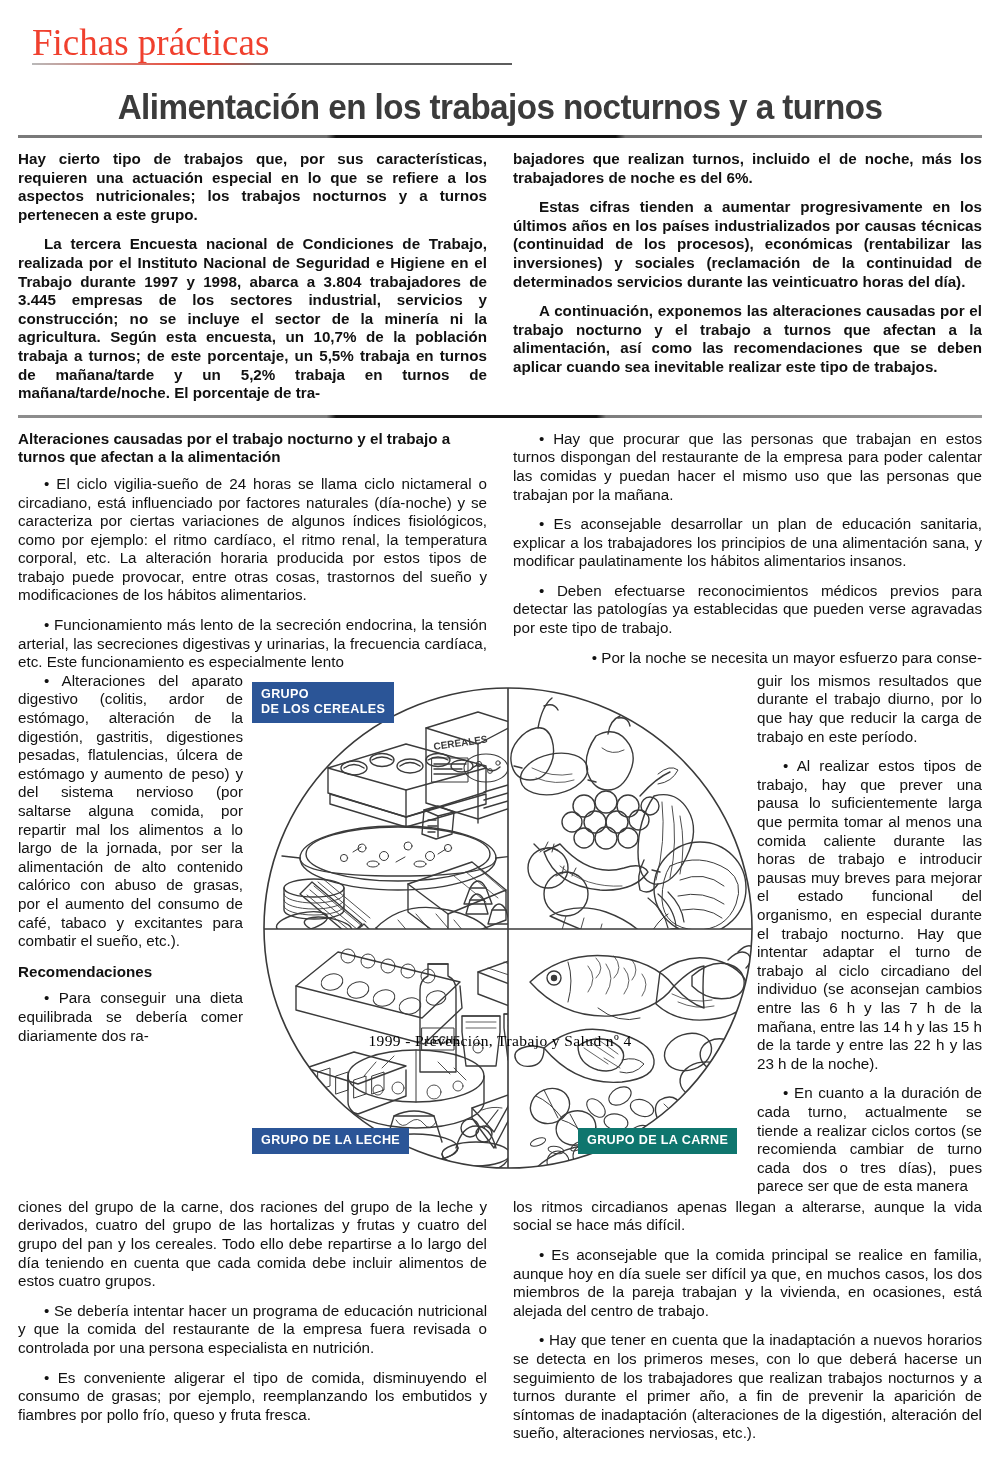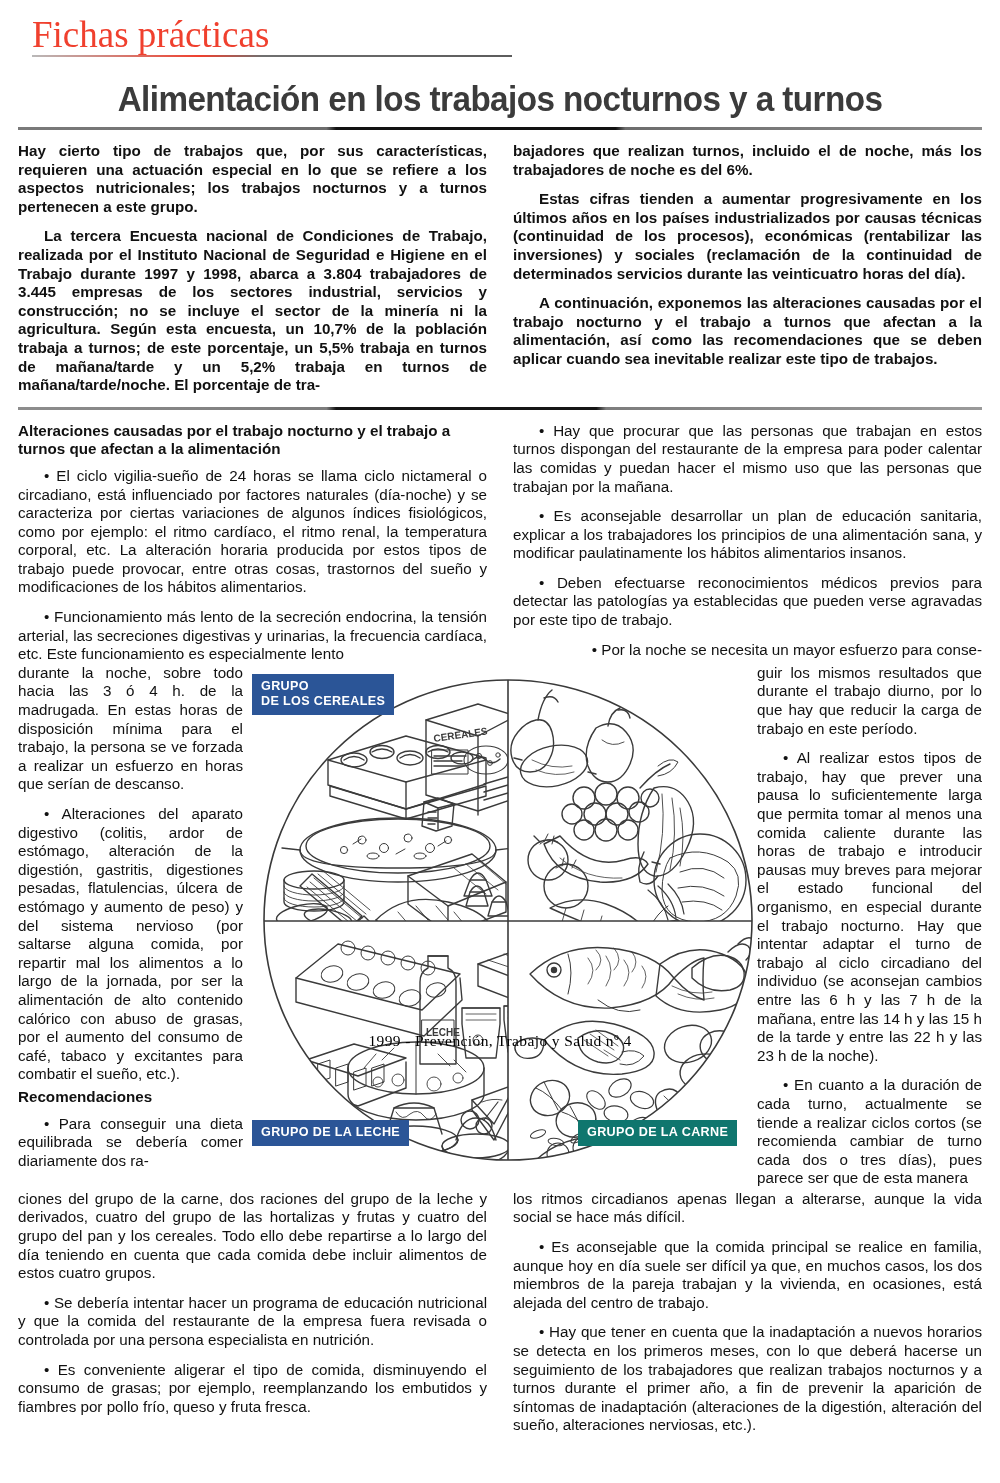--- a/index.html
+++ b/index.html
@@ -5,21 +5,21 @@
   * { box-sizing: border-box; }
   html, body { margin:0; padding:0; }
   body {
     width:1000px; height:1483px;
     background:#ffffff;
     font-family:"Liberation Sans", sans-serif;
     color:#111111;
     position:relative;
     overflow:hidden;
   }
-  .page { width:1000px; height:1064px; position:relative; padding:8px 14px; }
+  .page { width:1000px; height:1064px; position:relative; padding:16px 14px; }
 
   
   .kicker {
     font-family:"Liberation Serif", serif;
     font-size:37px;
     color:#f0402e;
     line-height:1.0;
     padding:8px 0 2px 18px;
     letter-spacing:0px;
   }
@@ -165,23 +165,22 @@
       <p class="body bul">• Hay que procurar que las personas que trabajan en estos turnos dispongan del restaurante de la empresa para poder calentar las comidas y puedan hacer el mismo uso que las personas que trabajan por la mañana.</p>
       <p class="body bul">• Es aconsejable desarrollar un plan de educación sanitaria, explicar a los trabajadores los principios de una alimentación sana, y modificar paulatinamente los hábitos alimentarios insanos.</p>
       <p class="body bul">• Deben efectuarse reconocimientos médicos previos para detectar las patologías ya establecidas que pueden verse agravadas por este tipo de trabajo.</p>
       <p class="body bul" style="text-align:right">• Por la noche se necesita un mayor esfuerzo para conse-</p>
     </div>
   </div>
 
   <div class="wrap-zone">
     <div class="narrow-cols">
       <div class="ncol">
-        <p class="body">durante la noche, sobre todo hacia las 3 ó 4 h. de la madrugada. En estas horas de disposición mínima para el trabajo, la persona se ve forzada a realizar un esfuerzo en horas que serían de descanso.</p>
         <p class="body bul">• Alteraciones del aparato digestivo (colitis, ardor de estómago, alteración de la digestión, gastritis, digestiones pesadas, flatulencias, úlcera de estómago y aumento de peso) y del sistema nervioso (por saltarse alguna comida, por repartir mal los alimentos a lo largo de la jornada, por ser la alimentación de alto contenido calórico con abuso de grasas, por el aumento del consumo de café, tabaco y excitantes para combatir el sueño, etc.).</p>
-        <h3 class="sub" style="margin-top:4px">Recomendaciones</h3>
+        <h3 class="sub" style="margin-top:12px">Recomendaciones</h3>
         <p class="body bul">• Para conseguir una dieta equilibrada se debería comer diariamente dos ra-</p>
       </div>
 
       <div class="ncol right">
         <p class="body">guir los mismos resultados que durante el trabajo diurno, por lo que hay que reducir la carga de trabajo en este período.</p>
         <p class="body bul">• Al realizar estos tipos de trabajo, hay que prever una pausa lo suficientemente larga que permita tomar al menos una comida caliente durante las horas de trabajo e introducir pausas muy breves para mejorar el estado funcional del organismo, en especial durante el trabajo nocturno. Hay que intentar adaptar el turno de trabajo al ciclo circadiano del individuo (se aconsejan cambios entre las 6 h y las 7 h de la mañana, entre las 14 h y las 15 h de la tarde y entre las 22 h y las 23 h de la noche).</p>
         <p class="body bul">• En cuanto a la duración de cada turno, actualmente se tiende a realizar ciclos cortos (se recomienda cambiar de turno cada dos o tres días), pues parece ser que de esta manera</p>
       </div>
     </div>
 

